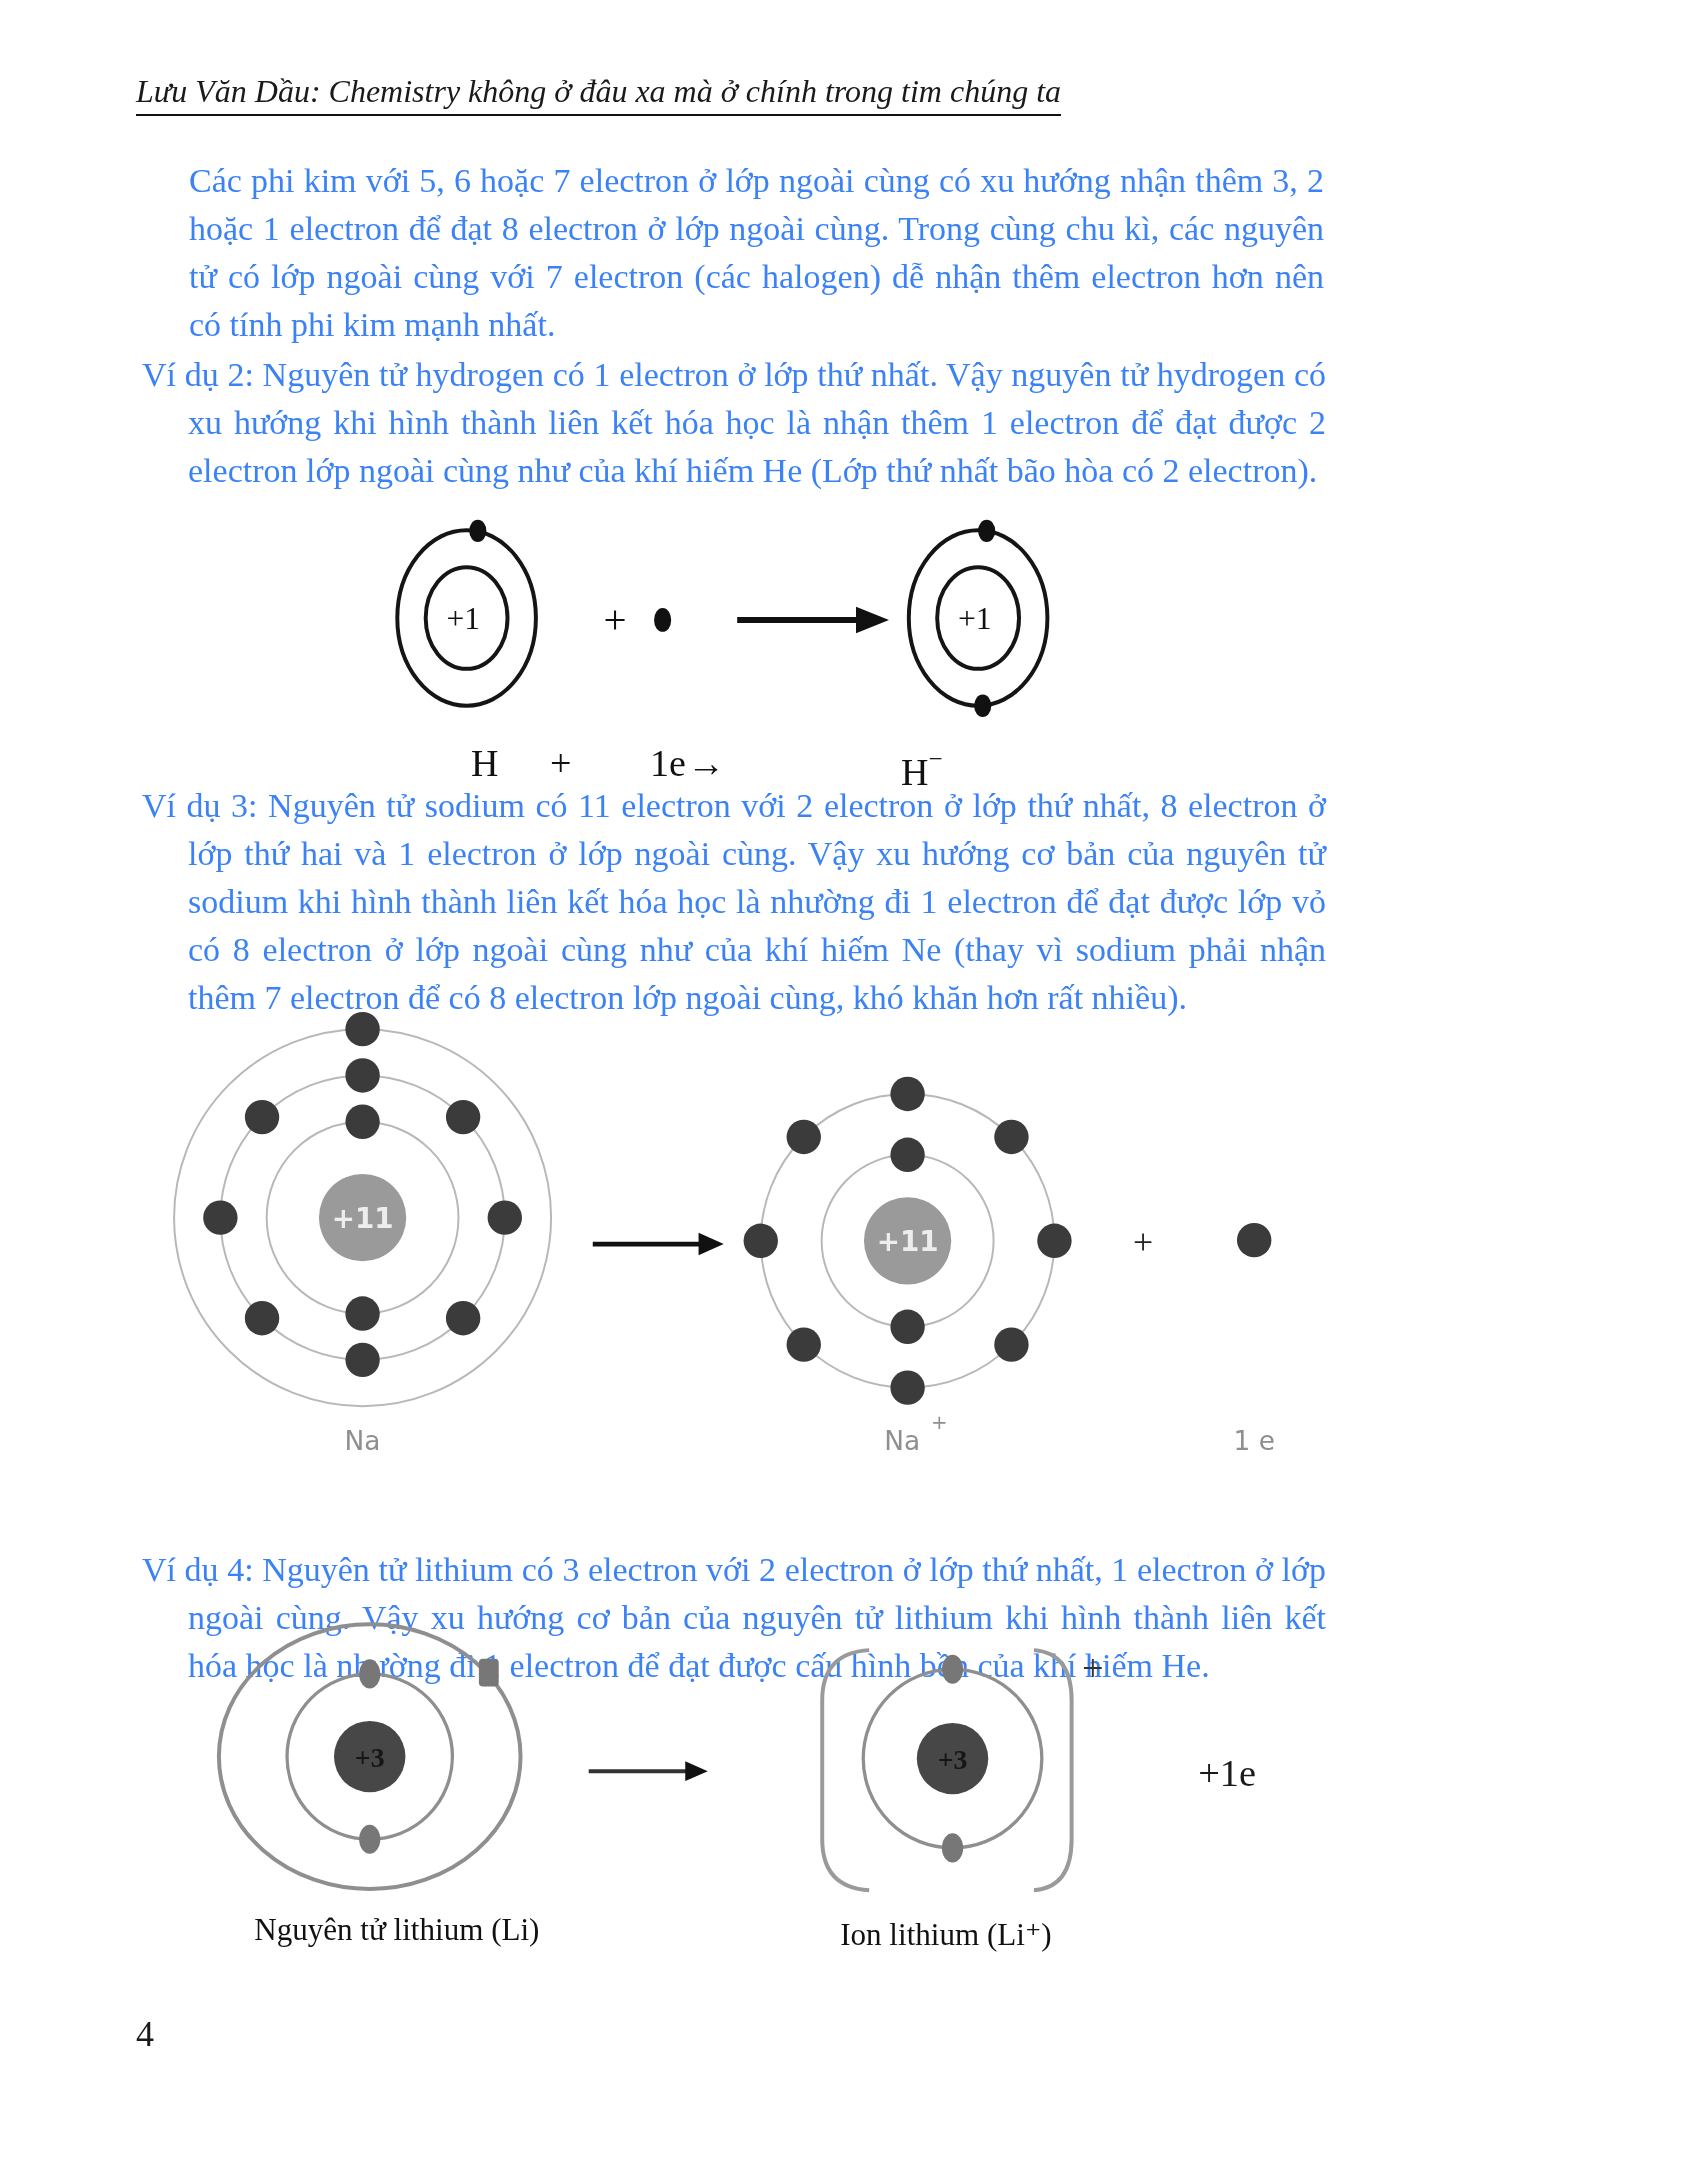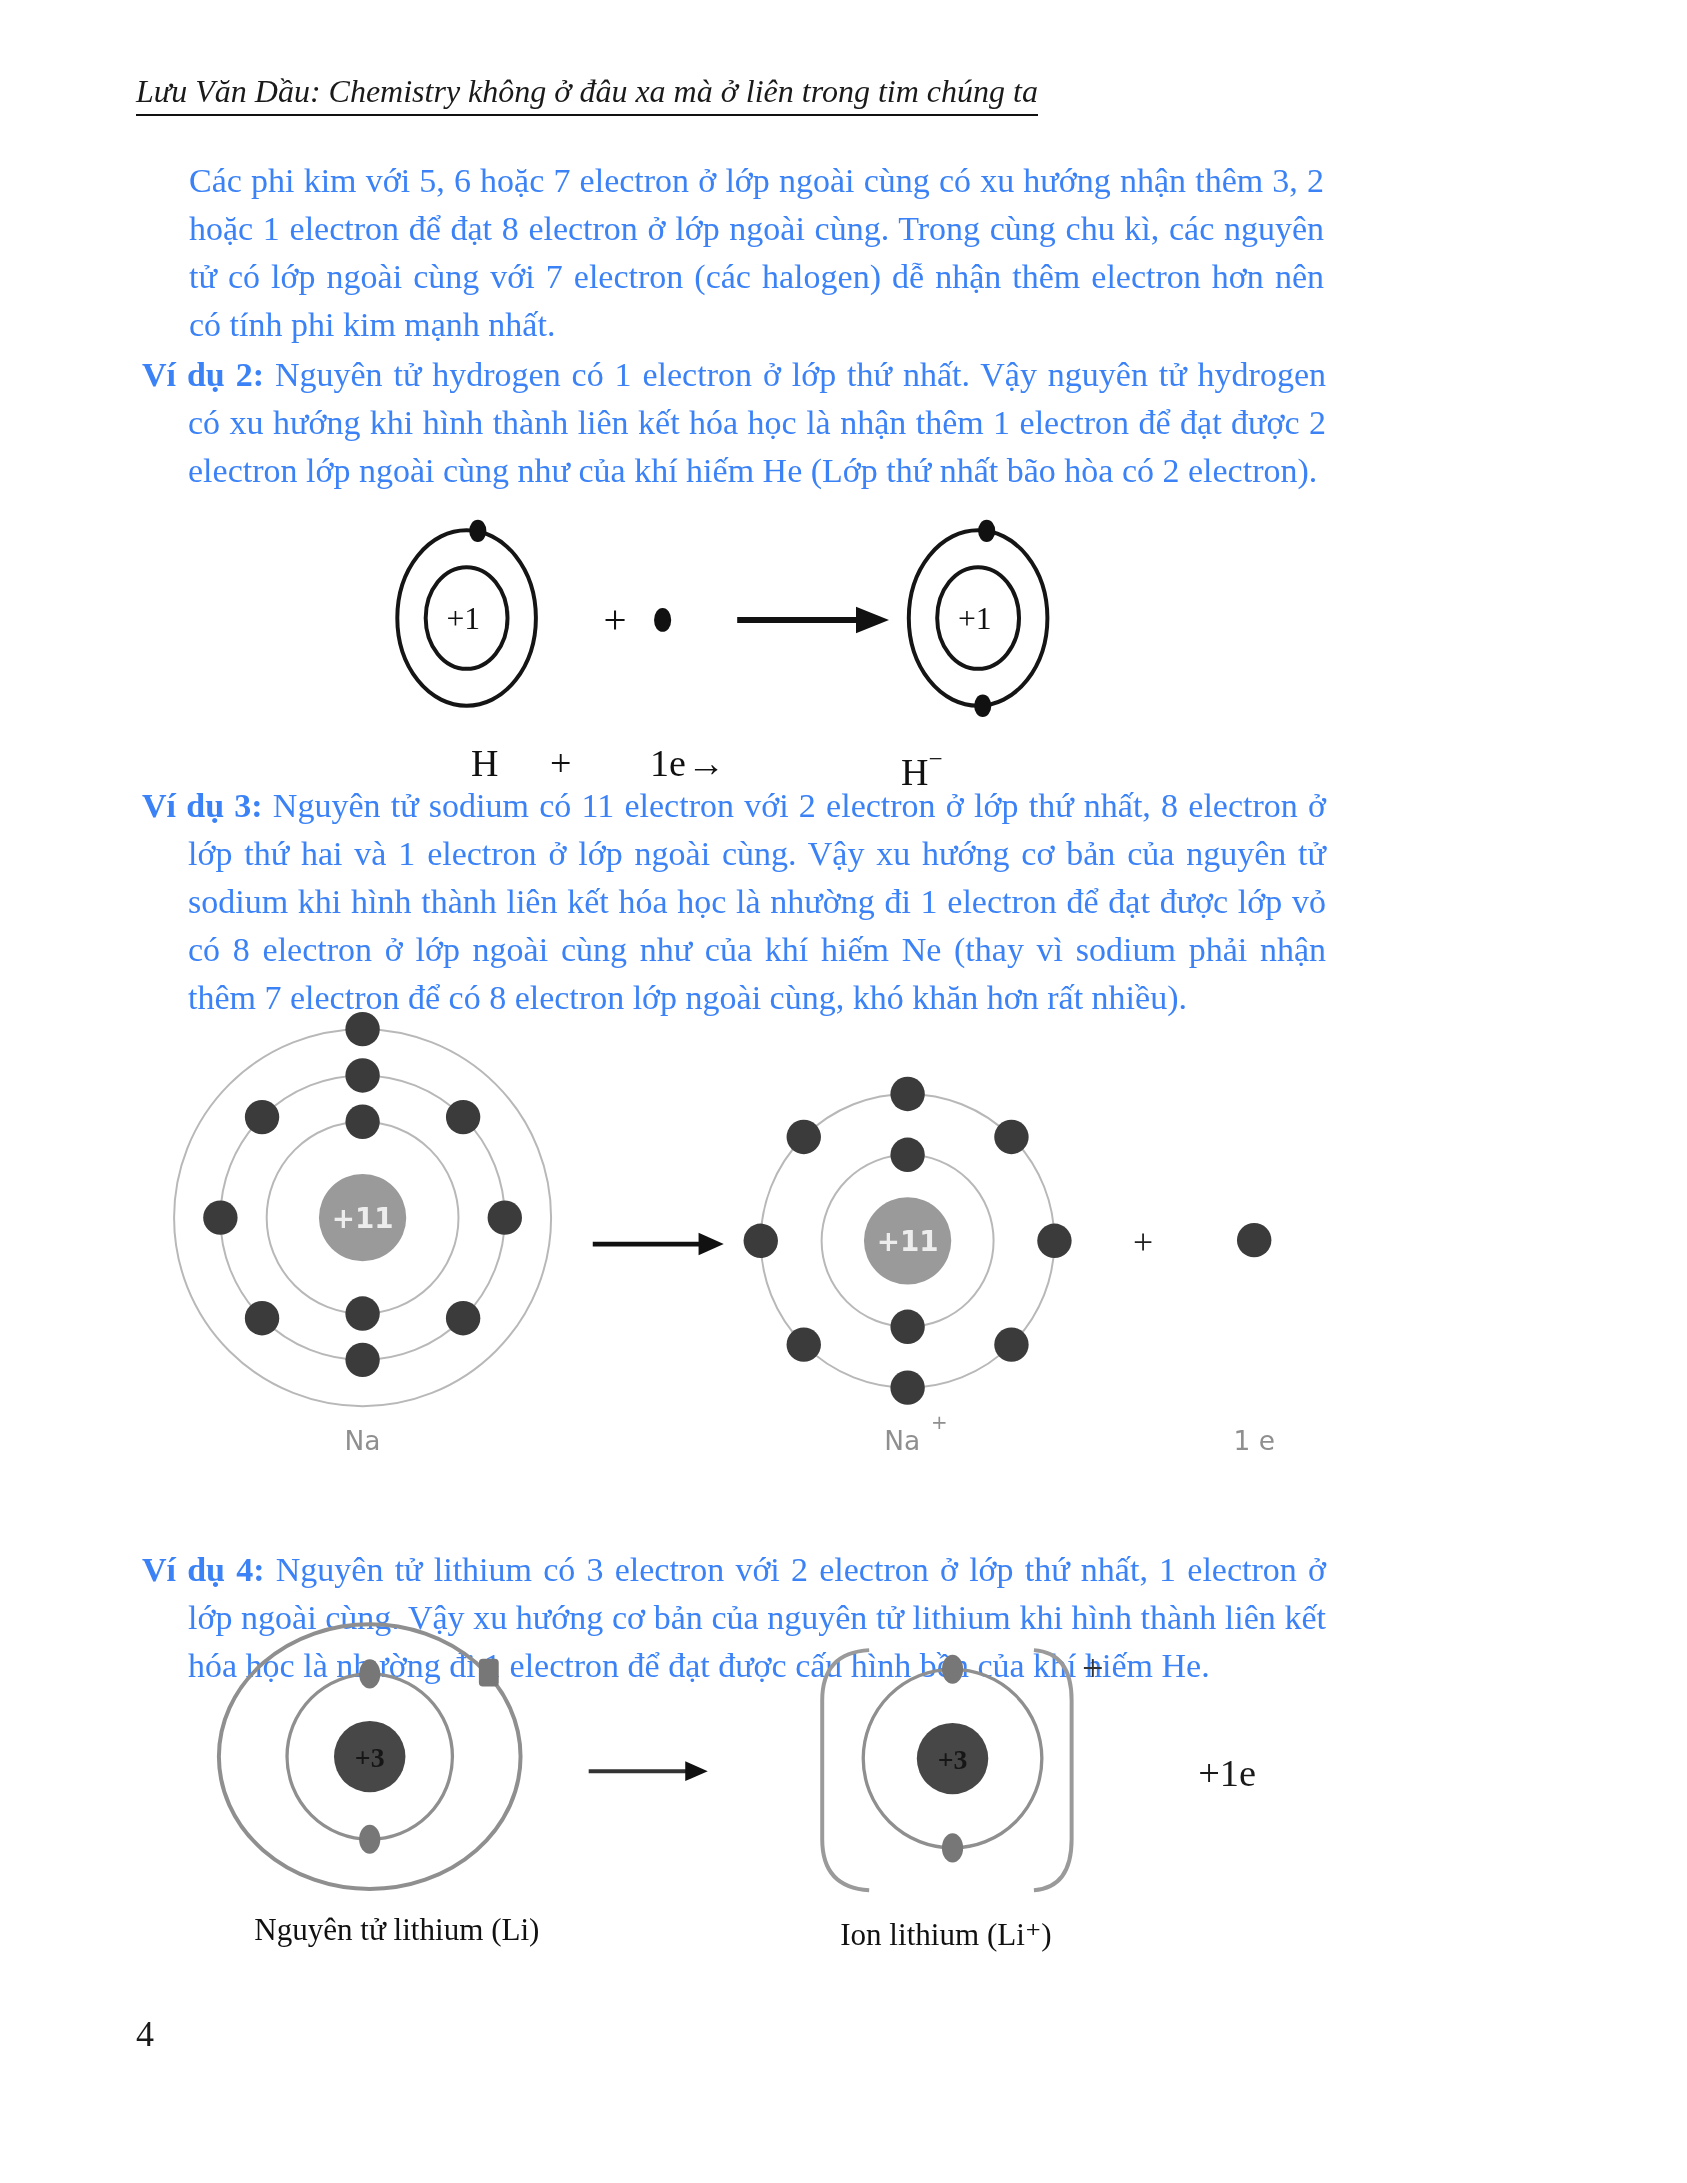--- a/index.html
+++ b/index.html
@@ -22,21 +22,21 @@
     padding-bottom:2.6px;
     white-space:nowrap;
   }
   
   .para{
     font-size:34px;
     line-height:48px;
     text-align:justify;
     color:#3b82f6;
   }
-  .para .lead{font-weight:bold;}
+  .para .lead{font-weight:normal;}
   #p-intro{left:189px;top:157px;width:1135px;}
   #p-ex2{left:142px;top:351px;width:1184px;padding-left:46px;text-indent:-46px;box-sizing:border-box;}
   #p-ex3{left:142px;top:782px;width:1184px;padding-left:46px;text-indent:-46px;box-sizing:border-box;}
   #p-ex4{left:142px;top:1546px;width:1184px;padding-left:46px;text-indent:-46px;box-sizing:border-box;}
   
   .eq{
     font-size:38px;
     line-height:46px;
     color:#111;
     white-space:nowrap;
@@ -46,21 +46,21 @@
   svg text{font-family:"Liberation Serif","DejaVu Serif",serif;}
   .gray-label{font-family:"DejaVu Sans","Liberation Sans",sans-serif;}
   
   #pgnum{left:136px;top:2013px;font-size:36px;}
 </style>
 </head>
 <body>
 
 <div id="page">
 
-  <div id="hdr" class="abs">Lưu Văn Dầu: Chemistry không ở đâu xa mà ở liên trong tim chúng ta</div>
+  <div id="hdr" class="abs">Lưu Văn Dầu: Chemistry không ở đâu xa mà ở chính trong tim chúng ta</div>
 
   <div id="p-intro" class="abs para">Các phi kim với 5, 6 hoặc 7 electron ở lớp ngoài cùng có xu hướng nhận thêm 3, 2 hoặc 1 electron để đạt 8 electron ở lớp ngoài cùng. Trong cùng chu kì, các nguyên tử có lớp ngoài cùng với 7 electron (các halogen) dễ nhận thêm electron hơn nên có tính phi kim mạnh nhất.</div>
 
   <div id="p-ex2" class="abs para"><span class="lead">Ví dụ 2:</span><span> Nguyên tử hydrogen có 1 electron ở lớp thứ nhất. Vậy nguyên tử hydrogen có xu hướng khi hình thành liên kết hóa học là nhận thêm 1 electron để đạt được 2 electron lớp ngoài cùng như của khí hiếm He (Lớp thứ nhất bão hòa có 2 electron).</span></div>
 
   <svg class="abs" style="left:357px;top:519px;" width="701" height="198" viewBox="0 0 1060 300">
 
     <g>
       <ellipse cx="165" cy="150" rx="105" ry="133" fill="none" stroke="#151515" stroke-width="6"></ellipse>
       <ellipse cx="165" cy="150" rx="62" ry="77" fill="none" stroke="#151515" stroke-width="6"></ellipse>

